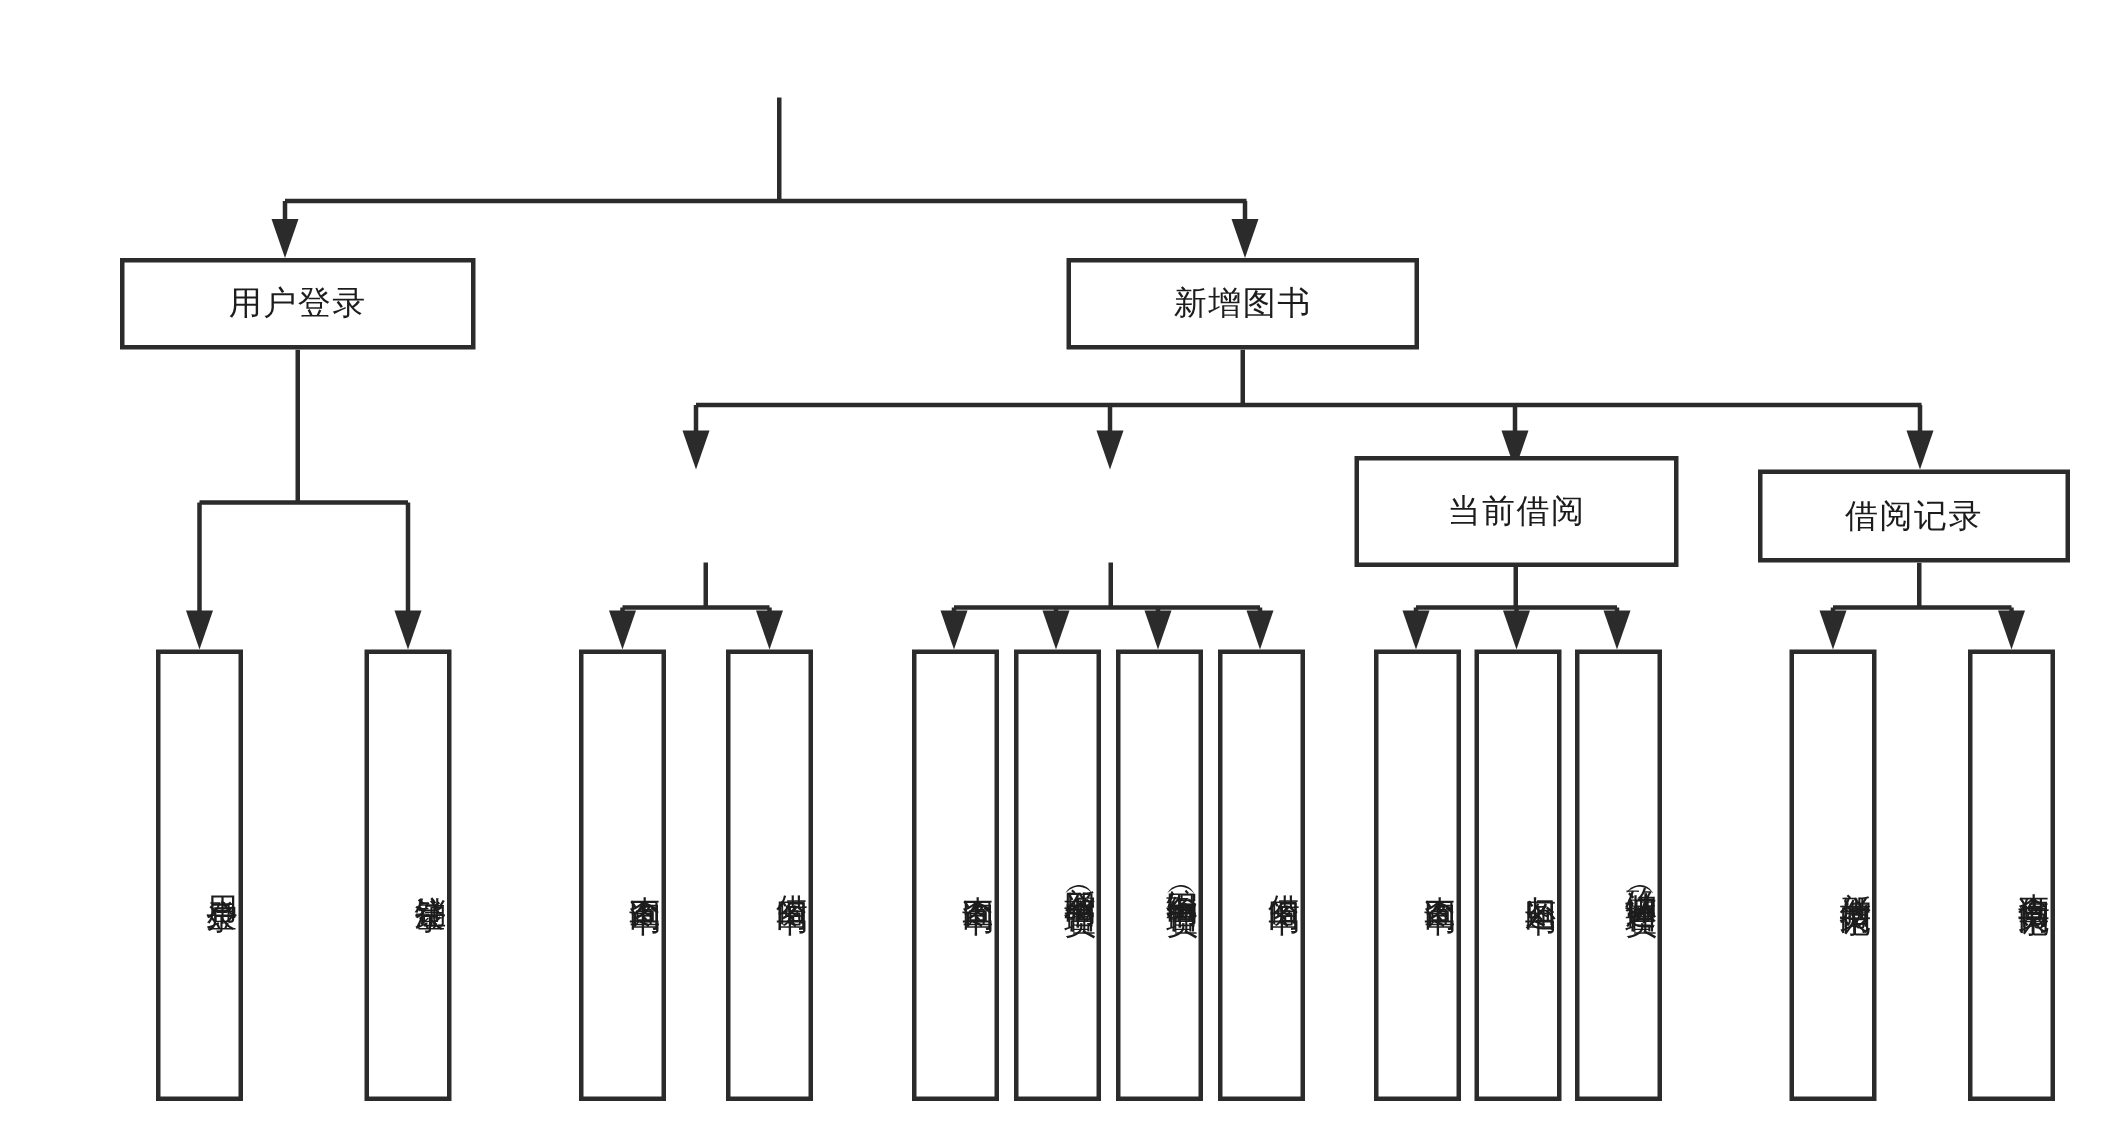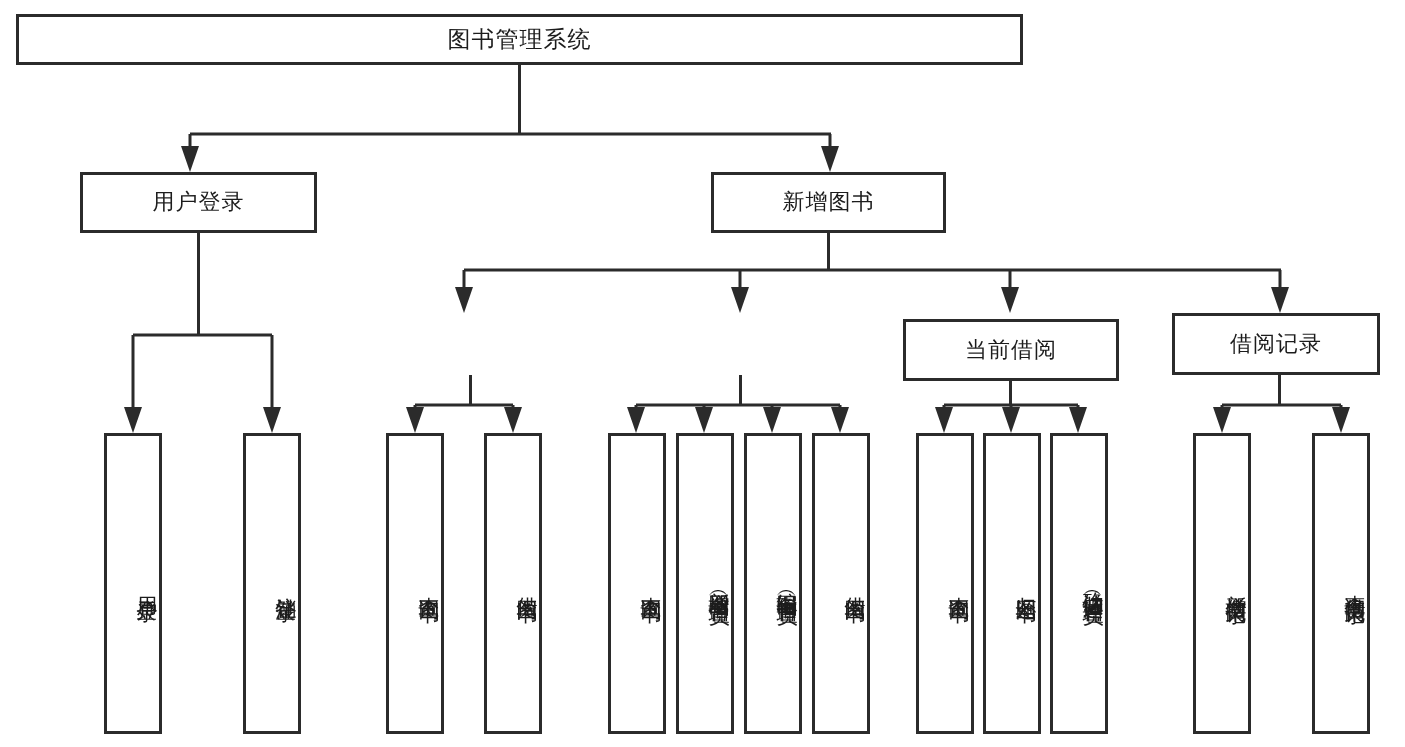--- a/index.html
+++ b/index.html
@@ -146,35 +146,32 @@
     <polygon points="1078,433 1069,407 1087,407"></polygon>
 
     <line x1="1279.5" y1="375" x2="1279.5" y2="405"></line>
     <line x1="1222" y1="405" x2="1341" y2="405"></line>
     <line x1="1222" y1="405" x2="1222" y2="417"></line>
     <polygon points="1222,433 1213,407 1231,407"></polygon>
     <line x1="1341" y1="405" x2="1341" y2="417"></line>
     <polygon points="1341,433 1332,407 1350,407"></polygon>
   </svg>
 
-  <div class="node horizontal root" style="left:16px; top:14px; width:1007px; height:51px;">
-    <span>图书管理系统</span>
-  </div>
 
   <div class="node horizontal" style="left:80px; top:172px; width:237px; height:61px;">
     <span>用户登录</span>
   </div>
 
   <div class="node horizontal" style="left:711px; top:172px; width:235px; height:61px;">
     <span>新增图书</span>
   </div>
 
 
 
-  <div class="node horizontal" style="left:903px; top:319px; width:216px; height:62px;">
+  <div class="node horizontal" style="left:903px; top:304px; width:216px; height:74px;">
     <span>当前借阅</span>
   </div>
 
   <div class="node horizontal" style="left:1172px; top:313px; width:208px; height:62px;">
     <span>借阅记录</span>
   </div>
 
   <div class="node vertical" style="left:104px; top:433px; width:58px; height:301px;">
     <span class="vlabel">用户登录</span>
   </div>

